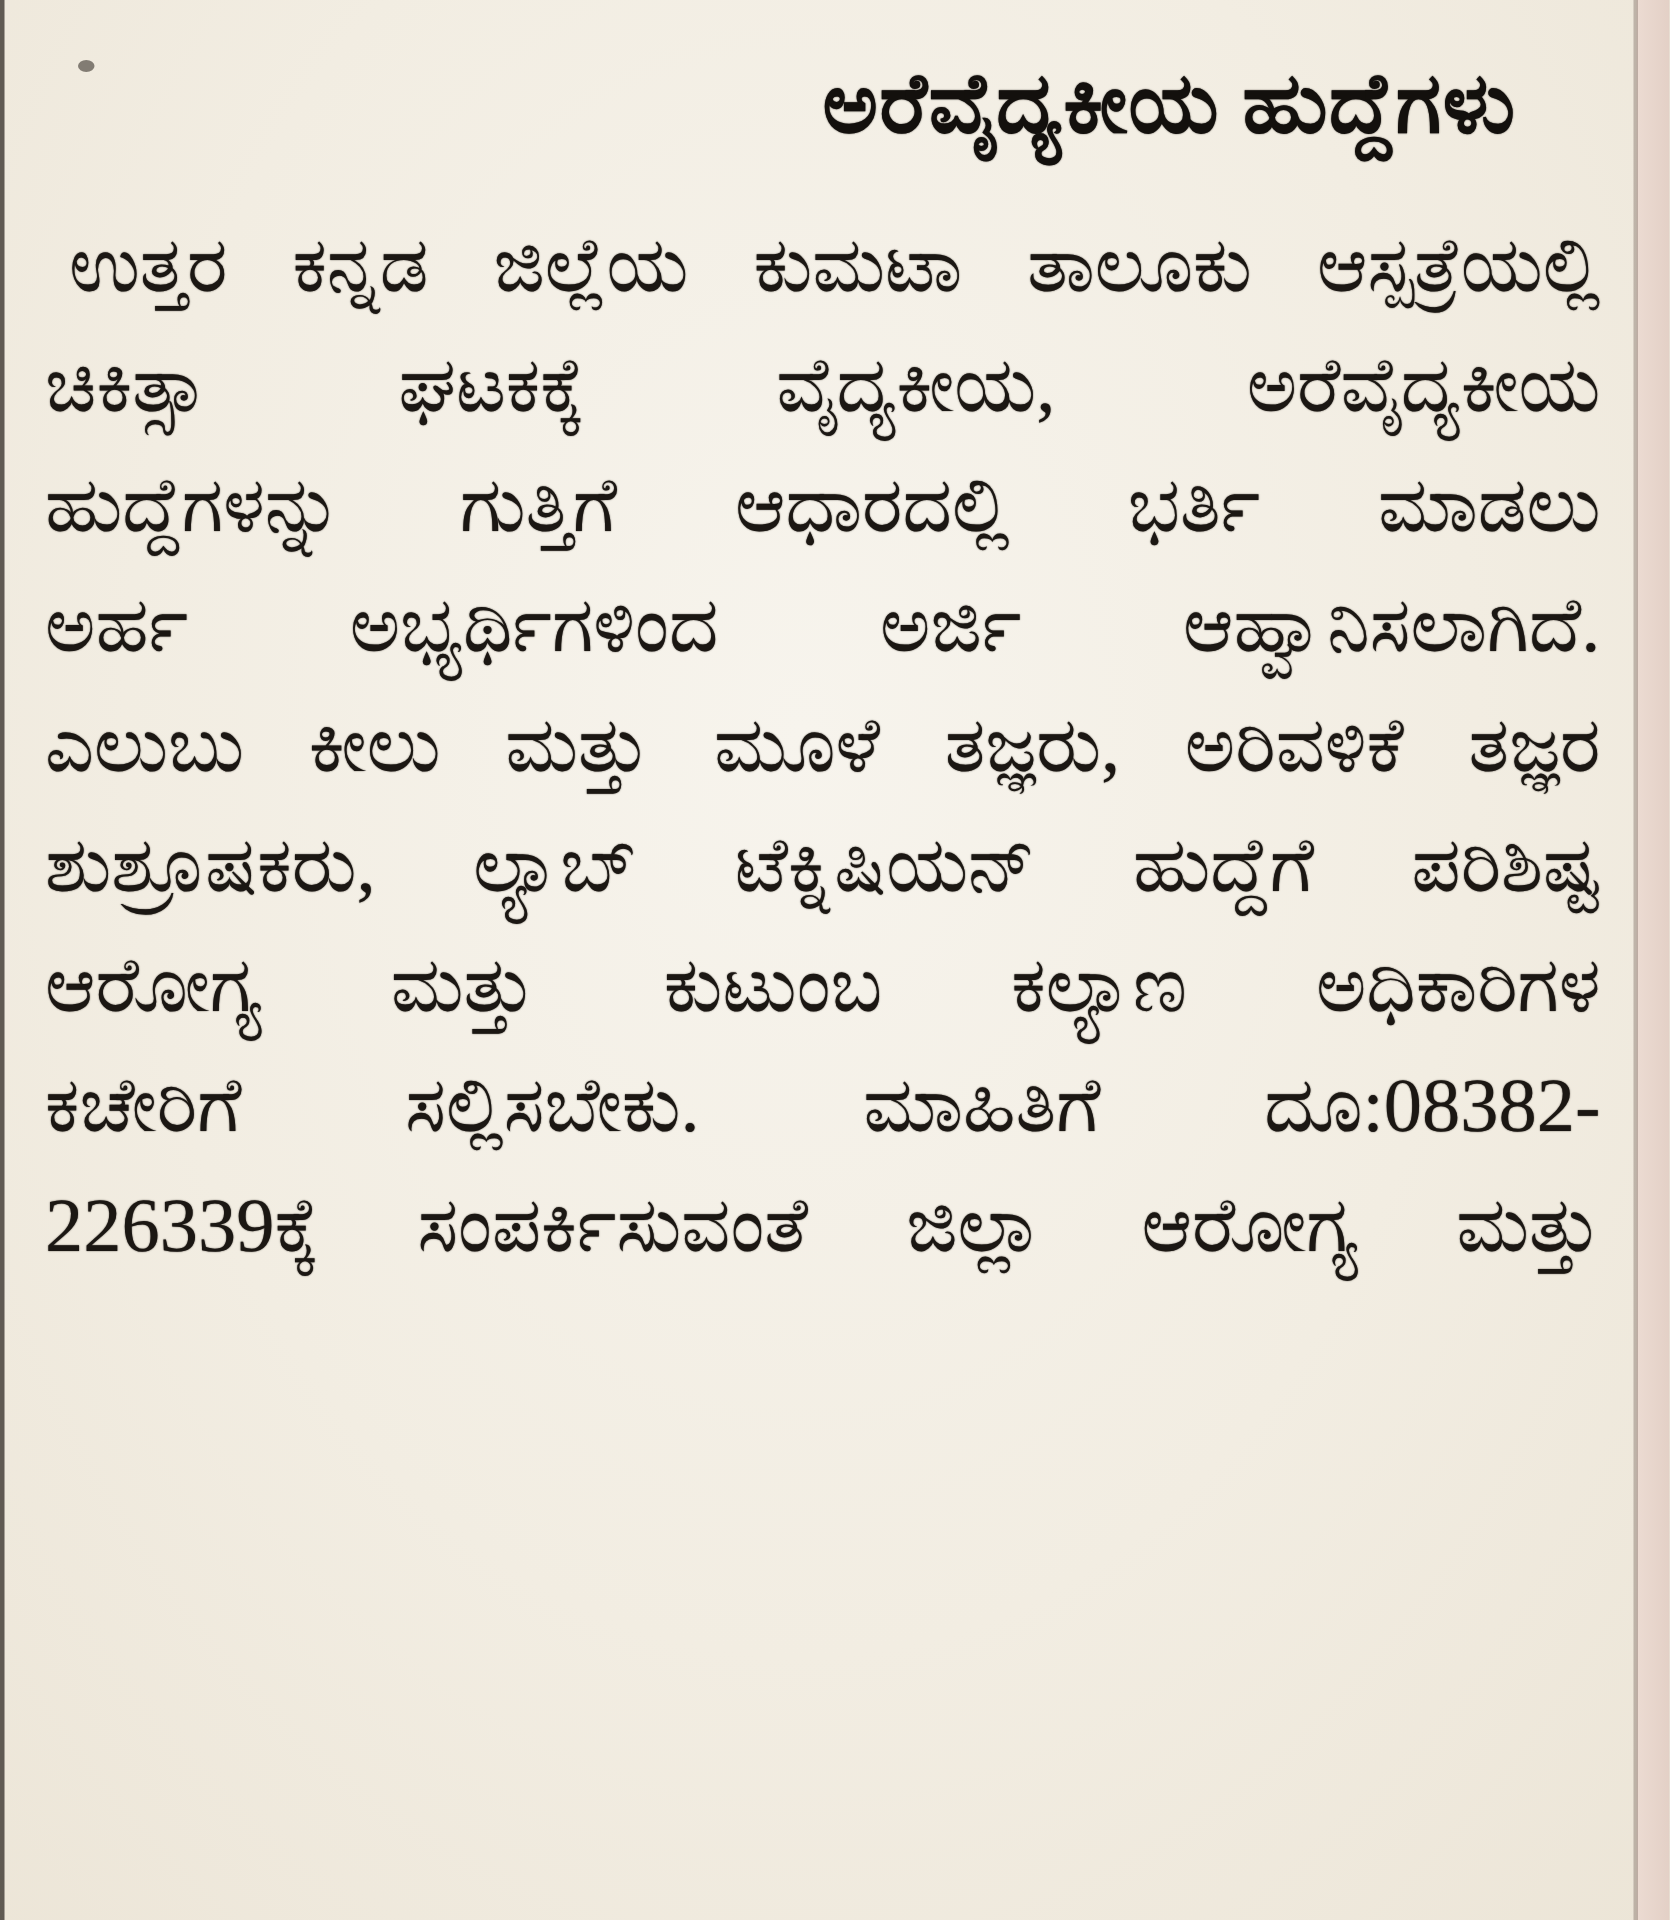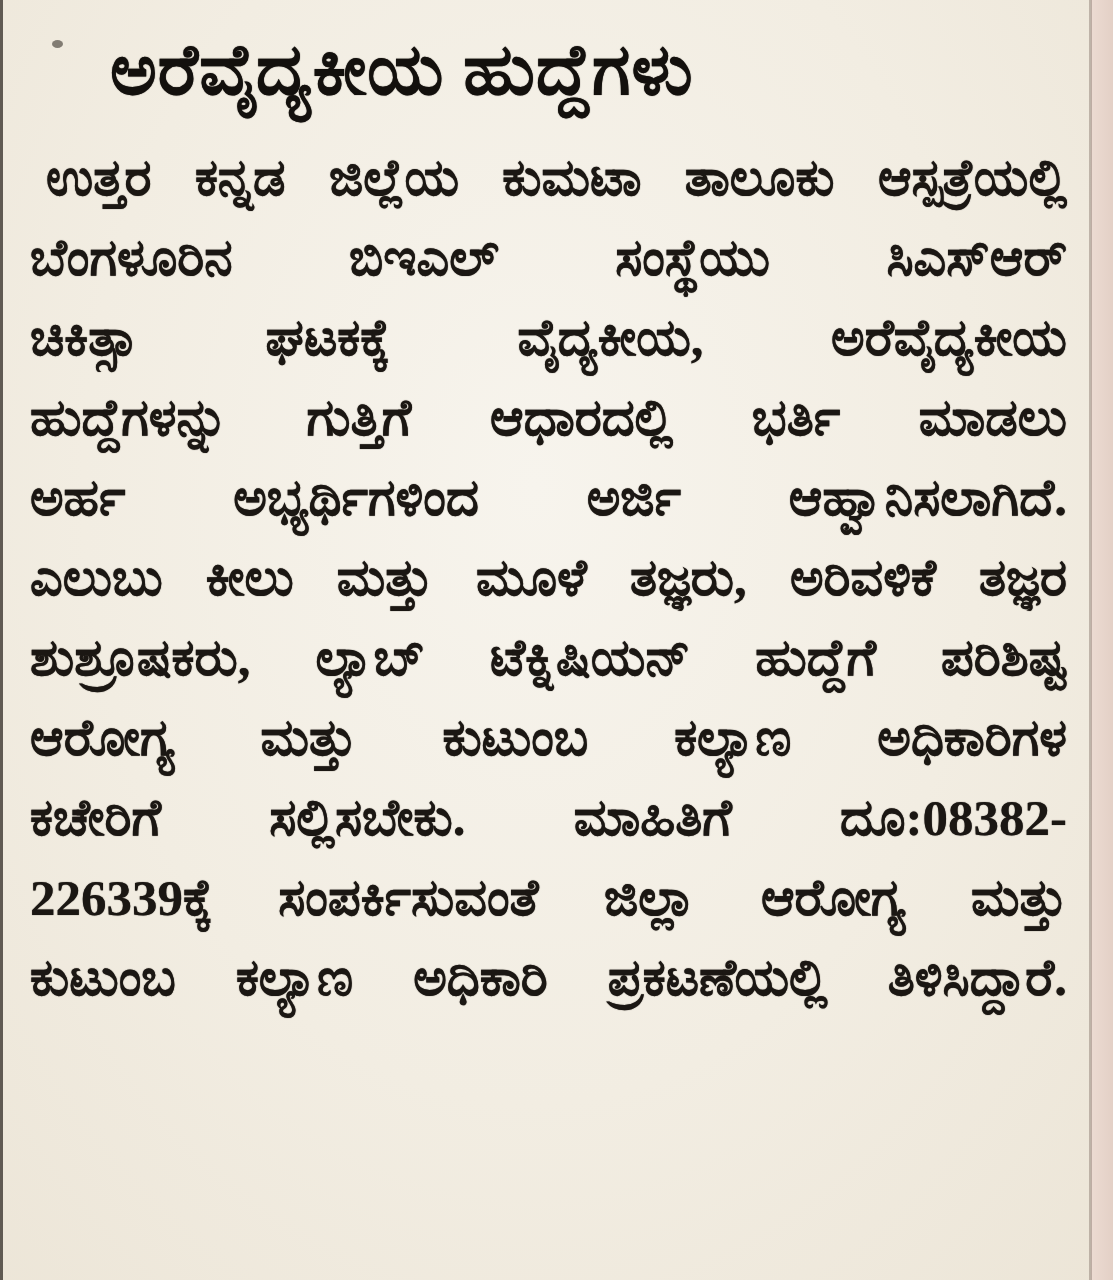--- a/index.html
+++ b/index.html
@@ -47,37 +47,37 @@
     position: absolute;
     left: 52px; top: 40px;
     width: 11px; height: 8px;
     background: #6e6860;
     border-radius: 50%;
     opacity: 0.85;
   }
   
   .title {
     margin: 0;
-    padding: 10px 44px 0 110px;
-    font-size: 71px;
+    padding: 10px 102px 0 110px;
+    font-size: 56px;
     line-height: 120px;
     font-weight: bold;
-    text-align: left;
+    text-align: right;
     letter-spacing: 1px;
     color: #13100d;
     text-shadow: 0 0 1px #2a2520;
   }
   
   .article-body {
     padding: 8px 46px 0 30px;
   }
   .line {
     font-size: 51px;
     line-height: 80px;
-    font-weight: bold;
+    font-weight: normal;
     color: #1b1713;
     text-align: justify;
     text-align-last: justify;
     -moz-text-align-last: justify;
     text-shadow: 0 0 1px #3a342e;
   }
   .line:first-child {
     text-indent: 16px;
   }
 </style>
@@ -88,25 +88,23 @@
 
   <div class="edge-left-line"></div>
   <div class="edge-right-band"></div>
   <div class="edge-right-line"></div>
   <div class="speck"></div>
 
   <h1 class="title">ಅರೆವೈದ್ಯಕೀಯ ಹುದ್ದೆಗಳು</h1>
 
   <div class="article-body">
       <div class="line">ಉತ್ತರ ಕನ್ನಡ ಜಿಲ್ಲೆಯ ಕುಮಟಾ ತಾಲೂಕು ಆಸ್ಪತ್ರೆಯಲ್ಲಿ</div>
-      <div class="line">ಬೆಂಗಳೂರಿನ ಬಿಇಎಲ್ ಸಂಸ್ಥೆಯು ಸಿಎಸ್‌ಆರ್</div>
       <div class="line">ಚಿಕಿತ್ಸಾ ಘಟಕಕ್ಕೆ ವೈದ್ಯಕೀಯ, ಅರೆವೈದ್ಯಕೀಯ</div>
       <div class="line">ಹುದ್ದೆಗಳನ್ನು ಗುತ್ತಿಗೆ ಆಧಾರದಲ್ಲಿ ಭರ್ತಿ ಮಾಡಲು</div>
       <div class="line">ಅರ್ಹ ಅಭ್ಯರ್ಥಿಗಳಿಂದ ಅರ್ಜಿ ಆಹ್ವಾನಿಸಲಾಗಿದೆ.</div>
       <div class="line">ಎಲುಬು ಕೀಲು ಮತ್ತು ಮೂಳೆ ತಜ್ಞರು, ಅರಿವಳಿಕೆ ತಜ್ಞರ</div>
       <div class="line">ಶುಶ್ರೂಷಕರು, ಲ್ಯಾಬ್ ಟೆಕ್ನಿಷಿಯನ್ ಹುದ್ದೆಗೆ ಪರಿಶಿಷ್ಟ</div>
       <div class="line">ಆರೋಗ್ಯ ಮತ್ತು ಕುಟುಂಬ ಕಲ್ಯಾಣ ಅಧಿಕಾರಿಗಳ</div>
       <div class="line">ಕಚೇರಿಗೆ ಸಲ್ಲಿಸಬೇಕು. ಮಾಹಿತಿಗೆ ದೂ:08382-</div>
       <div class="line">226339ಕ್ಕೆ ಸಂಪರ್ಕಿಸುವಂತೆ ಜಿಲ್ಲಾ ಆರೋಗ್ಯ ಮತ್ತು</div>
-      <div class="line">ಕುಟುಂಬ ಕಲ್ಯಾಣ ಅಧಿಕಾರಿ ಪ್ರಕಟಣೆಯಲ್ಲಿ ತಿಳಿಸಿದ್ದಾರೆ.</div>
     </div>
 
 </div>
 
 </body></html>

